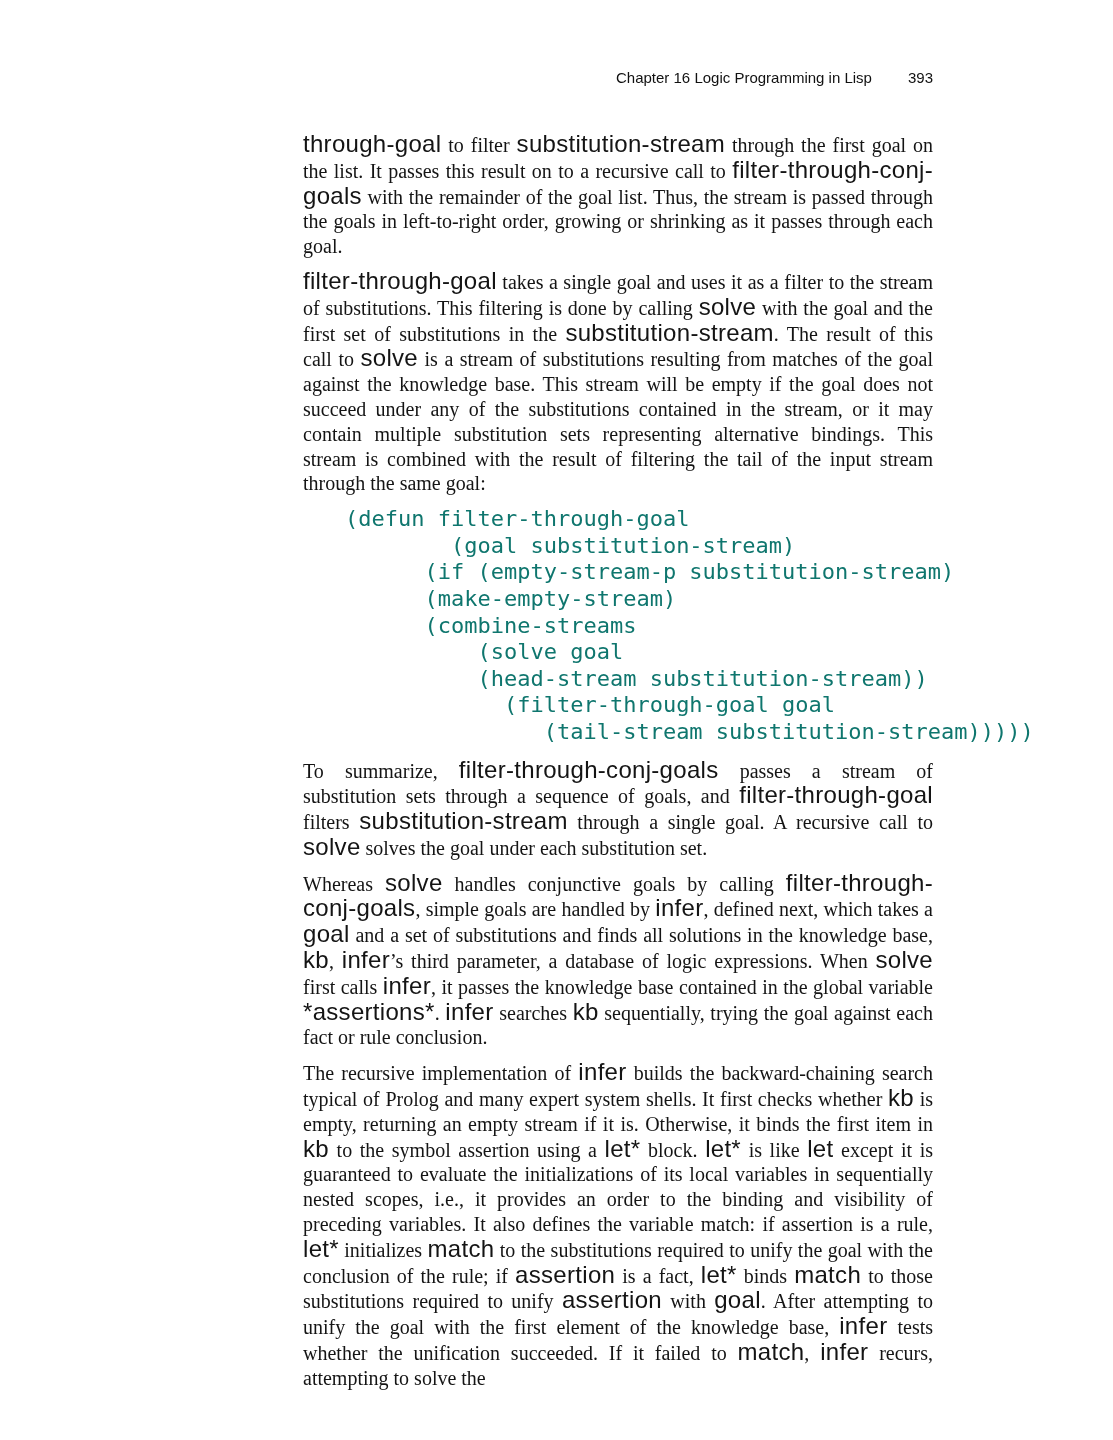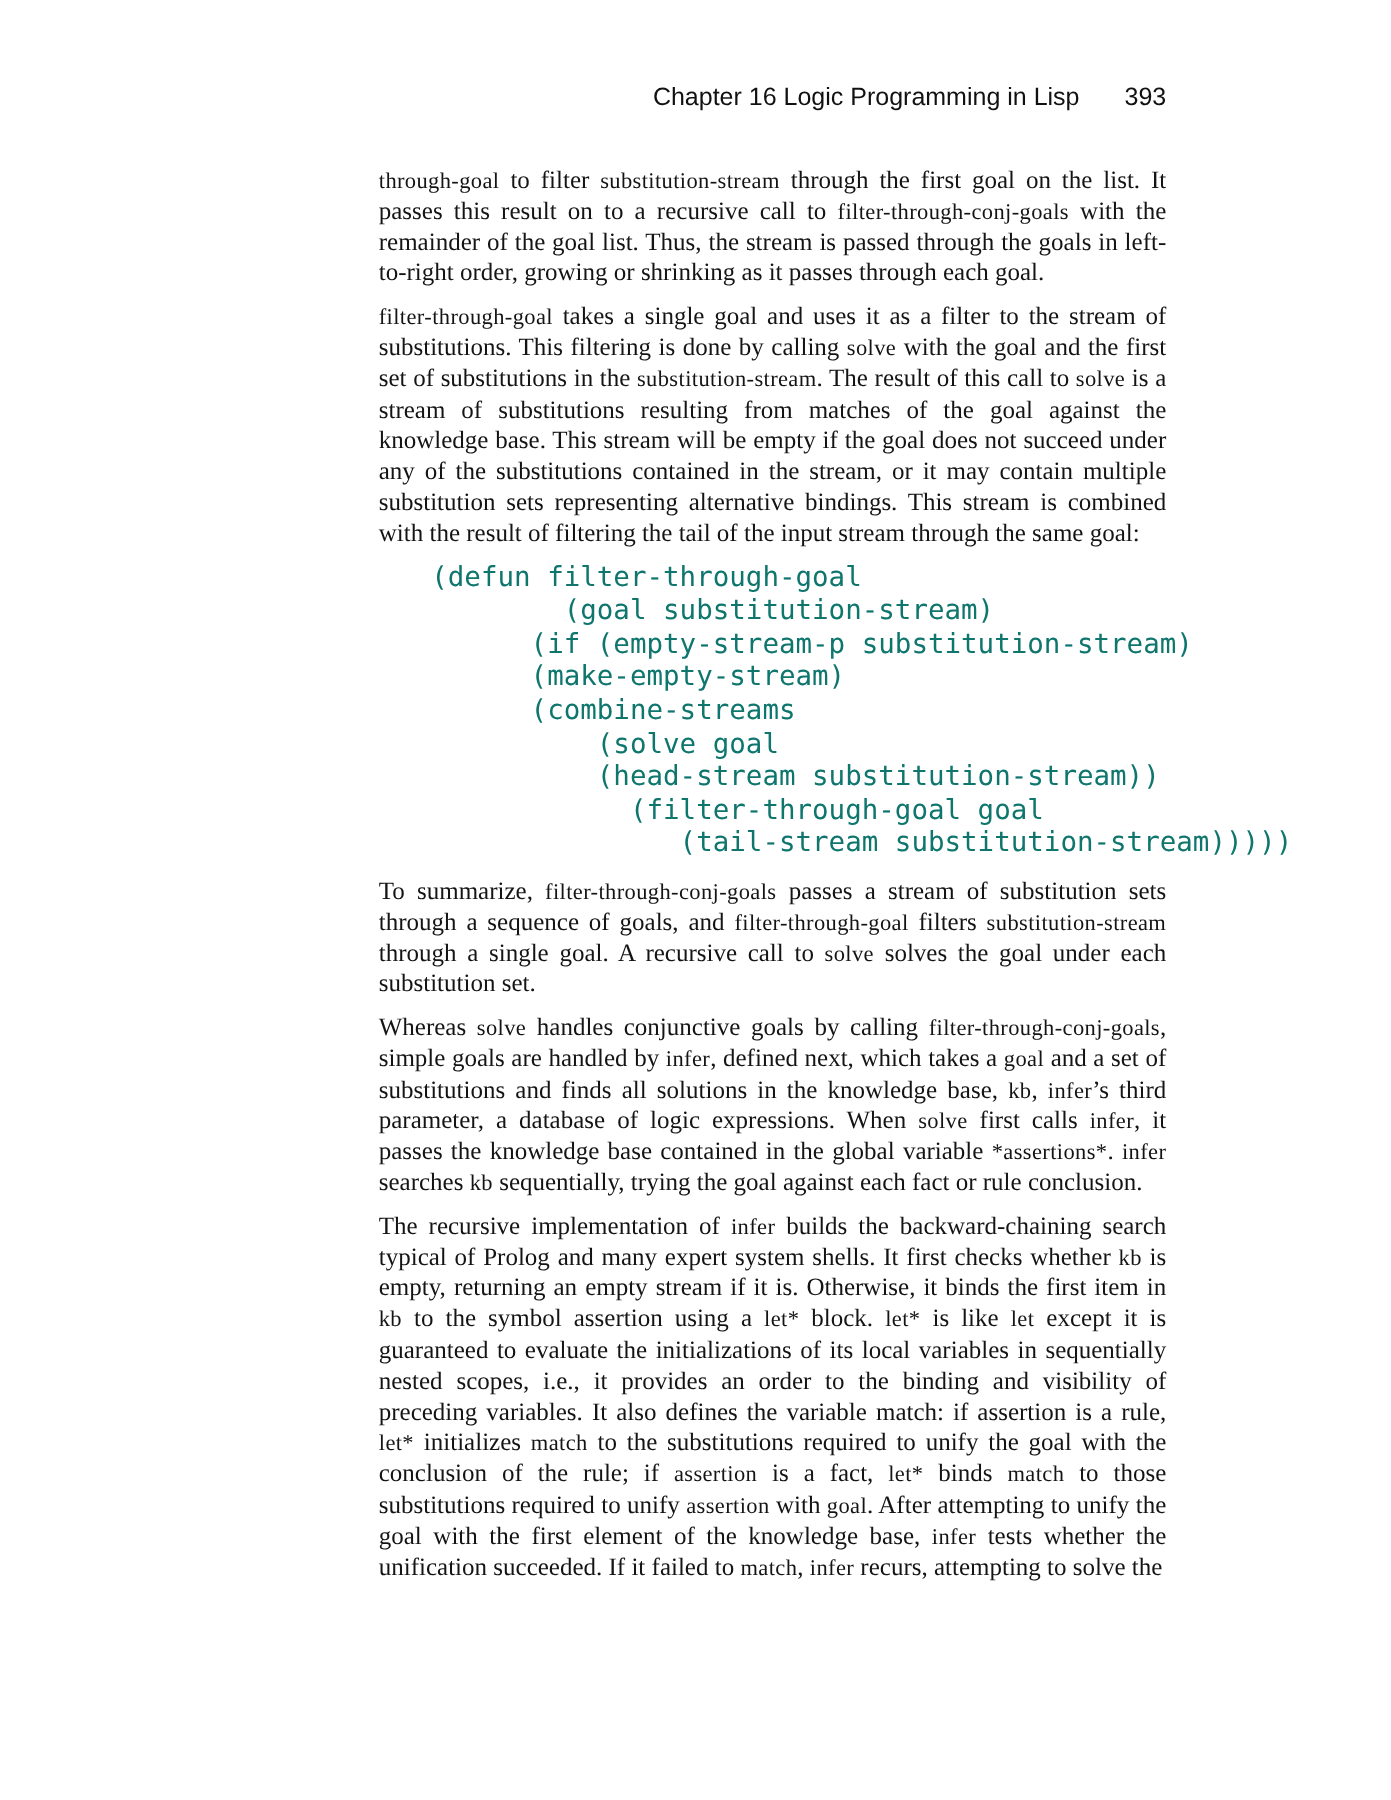--- a/index.html
+++ b/index.html
@@ -20,35 +20,35 @@
   .content {
     margin-left: 303px;
     width: 630px;
   }
   .header {
     display: flex;
     justify-content: flex-end;
     align-items: baseline;
     gap: 36px;
     font-family: "Liberation Sans", sans-serif;
-    font-size: 20px;
+    font-size: 15px;
     line-height: 24px;
     color: #111111;
     margin: 0 0 42px 0;
   }
   .para {
     font-family: "Liberation Serif", serif;
     font-size: 20px;
     line-height: 24.8px;
     text-align: justify;
     margin: 0 0 10px 0;
   }
   .para .code {
-    font-family: Liberation Serif, serif;
-    font-size: 18px;
+    font-family: Liberation Sans, sans-serif;
+    font-size: 24px;
     letter-spacing: 0.3px;
   }
   .code-block {
     font-family: "DejaVu Sans Mono", monospace;
     font-size: 22px;
     line-height: 26.6px;
     white-space: pre;
     margin: 6px 0 12px 0;
     padding-left: 42px;
     color: #0f766e;

